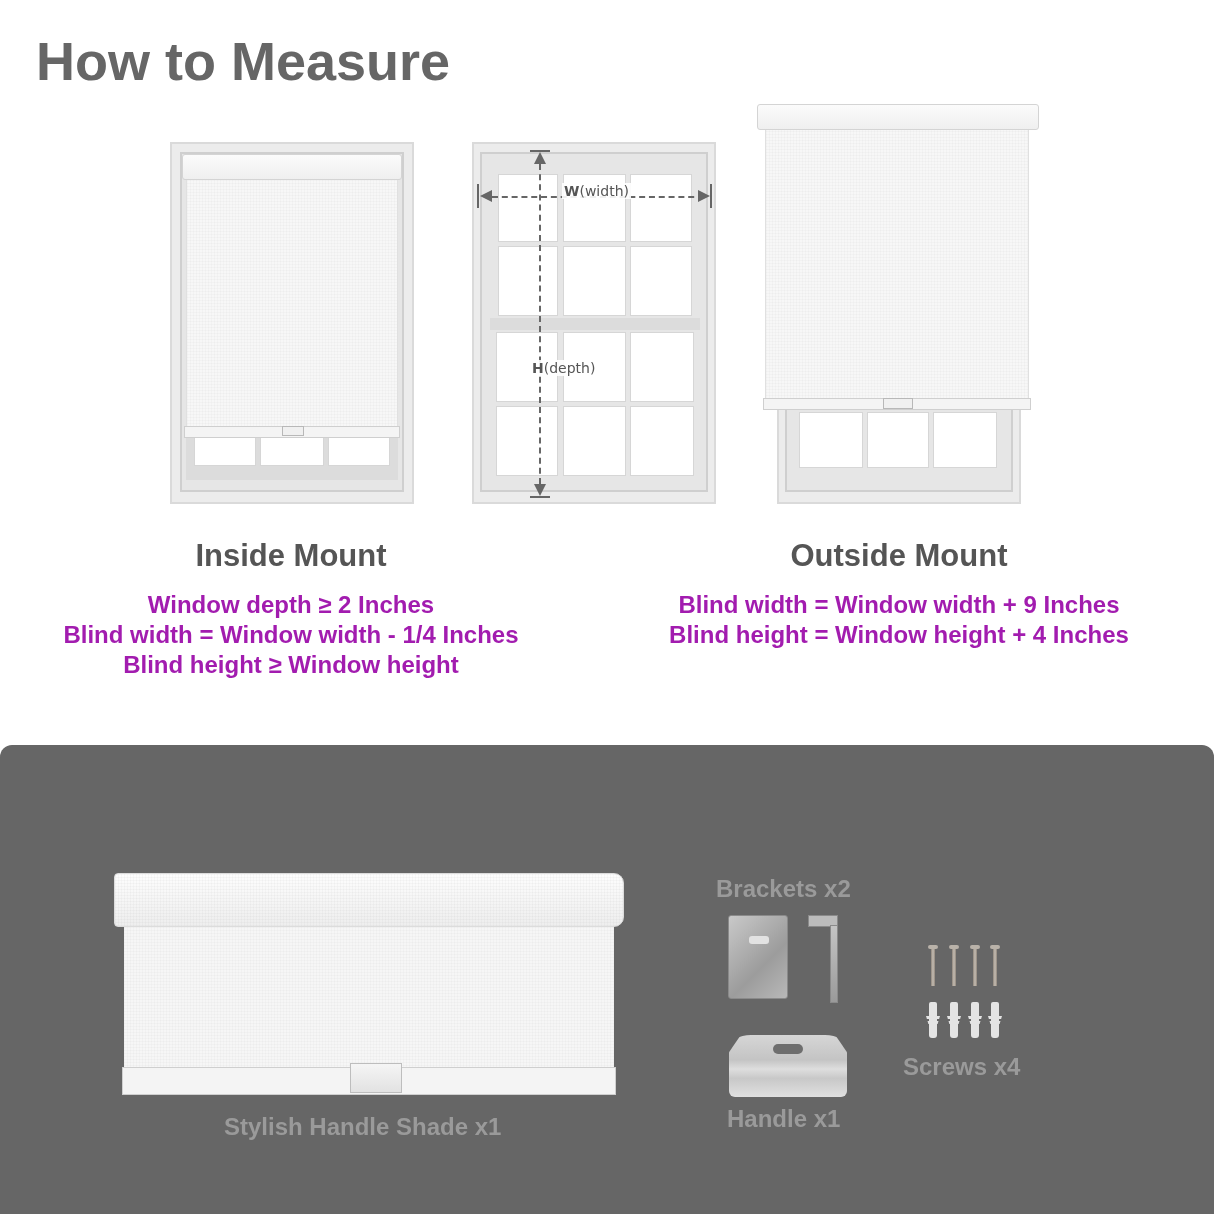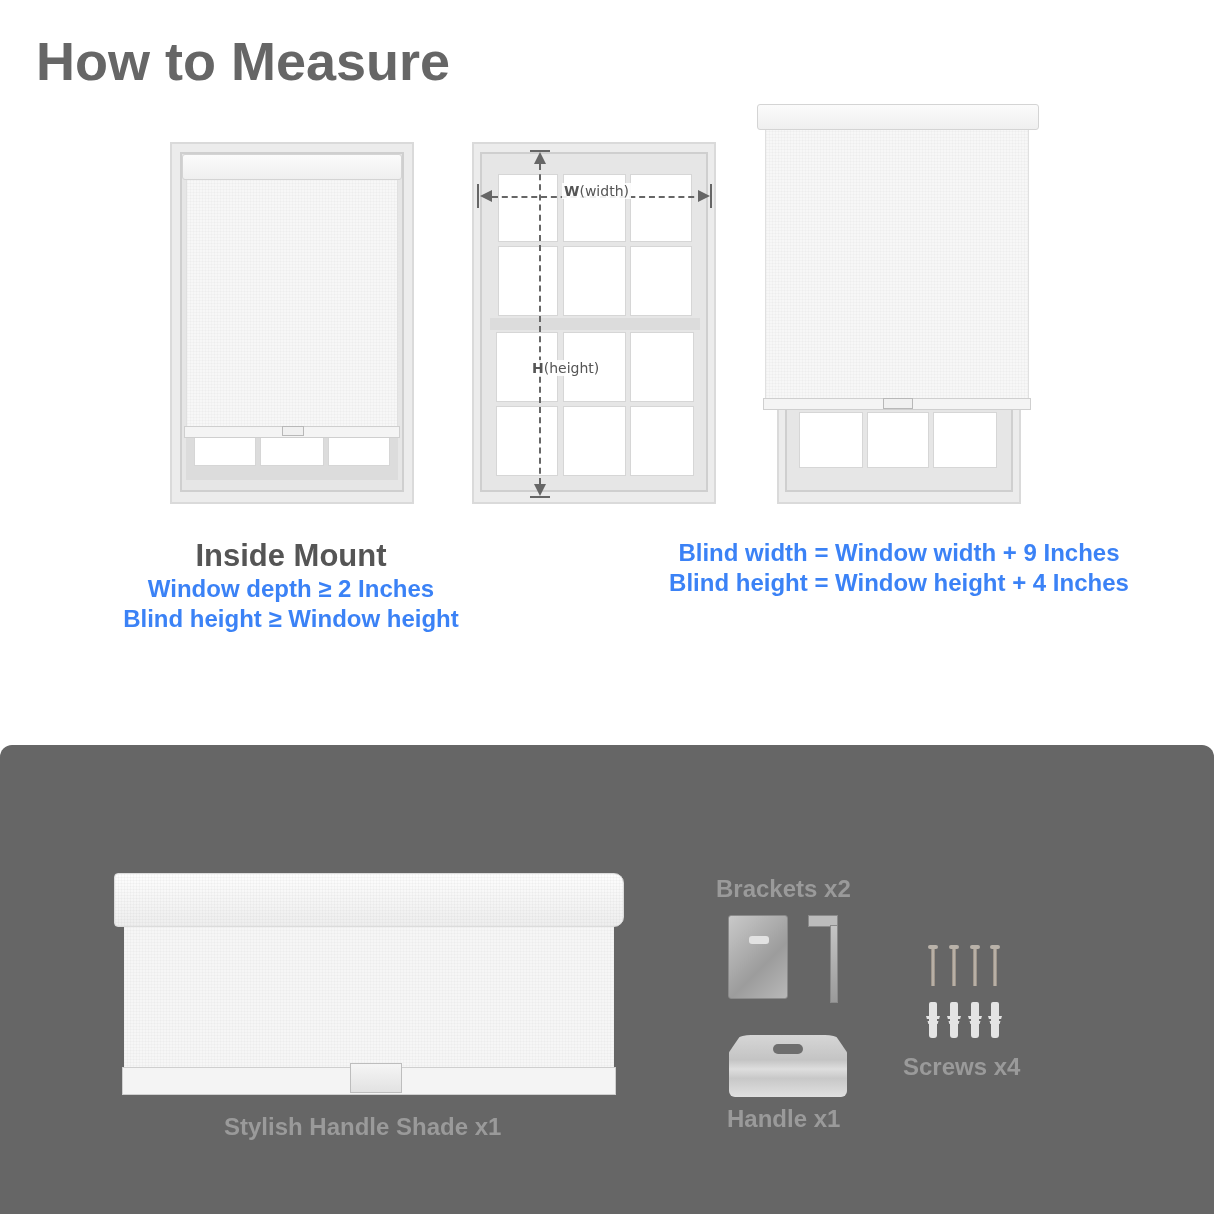--- a/index.html
+++ b/index.html
@@ -52,22 +52,22 @@
   .arrow-u { border-left: 6px solid transparent; border-right: 6px solid transparent; border-bottom: 12px solid #666; }
   .arrow-d { border-left: 6px solid transparent; border-right: 6px solid transparent; border-top: 12px solid #666; }
   .dim-label {
     position: absolute; font-family: "DejaVu Sans", sans-serif; font-size: 14px; color: #555;
     background: rgba(255,255,255,0.9); padding: 0 2px; white-space: nowrap;
   }
   .dim-label b { font-weight: bold; }
 
   
   .caption { position: absolute; text-align: center; }
-  .caption h2 { font-size: 31px; font-weight: bold; color: #555555; margin-bottom: 0; }
-  .caption p { font-size: 24px; font-weight: bold; color: #3b82f6; line-height: 30px; white-space: nowrap; }
+  .caption h2 { font-size: 31px; font-weight: bold; color: #555555; margin-bottom: 16px; }
+  .caption p { font-size: 24px; font-weight: bold; color: #a21caf; line-height: 30px; white-space: nowrap; }
 
   
   .package {
     position: absolute; left: 0; top: 745px; width: 1214px; height: 469px;
     background: #666666; border-radius: 12px 12px 0 0;
   }
   .package-title {
     position: absolute; left: 36px; top: 22px;
     font-size: 56px; font-weight: bold; color: #ffffff;
   }
@@ -180,42 +180,44 @@
 <div class="dim-label" style="left:562px;top:183px;">
   <b>W</b><span>(width)</span>
 </div>
 
 <div class="tick-h" style="left:530px;top:150px;width:20px;"></div>
 <div class="arrow-u" style="left:534px;top:152px;"></div>
 <div class="dim-v" style="left:539px;top:164px;height:320px;"></div>
 <div class="arrow-d" style="left:534px;top:484px;"></div>
 <div class="tick-h" style="left:530px;top:496px;width:20px;"></div>
 <div class="dim-label" style="left:530px;top:360px;">
-  <b>H</b><span>(height)</span>
+  <b>H</b><span>(depth)</span>
 </div>
 
 <div class="win" style="left:755px;top:100px;width:285px;height:404px;">
   <div class="frame-outer" style="left:22px;top:260px;width:244px;height:144px;"></div>
   <div class="frame-inner" style="left:30px;top:262px;width:228px;height:130px;"></div>
   <div class="pane" style="left:44px;top:312px;width:64px;height:56px;"></div>
   <div class="pane" style="left:112px;top:312px;width:62px;height:56px;"></div>
   <div class="pane" style="left:178px;top:312px;width:64px;height:56px;"></div>
   <div class="shade" style="left:10px;top:26px;width:264px;height:280px;"></div>
   <div class="cassette" style="left:2px;top:4px;width:282px;height:26px;"></div>
   <div class="bottom-rail" style="left:8px;top:298px;width:268px;height:12px;"></div>
   <div class="pull-tab" style="left:128px;top:298px;width:30px;height:11px;"></div>
 </div>
 
 <div class="caption" style="left:40px;top:538px;width:502px;">
   <h2>Inside Mount</h2>
   <p>Window depth ≥ 2 Inches</p>
+  <p>Blind width = Window width - 1/4 Inches</p>
   <p>Blind height ≥ Window height</p>
 </div>
 
 <div class="caption" style="left:640px;top:538px;width:518px;">
+  <h2>Outside Mount</h2>
   <p>Blind width = Window width + 9 Inches</p>
   <p>Blind height = Window height + 4 Inches</p>
 </div>
 
 <div class="package">
 
   <div class="big-shade">
     <div class="roll"></div>
     <div class="fabric"></div>
     <div class="rail"></div>

